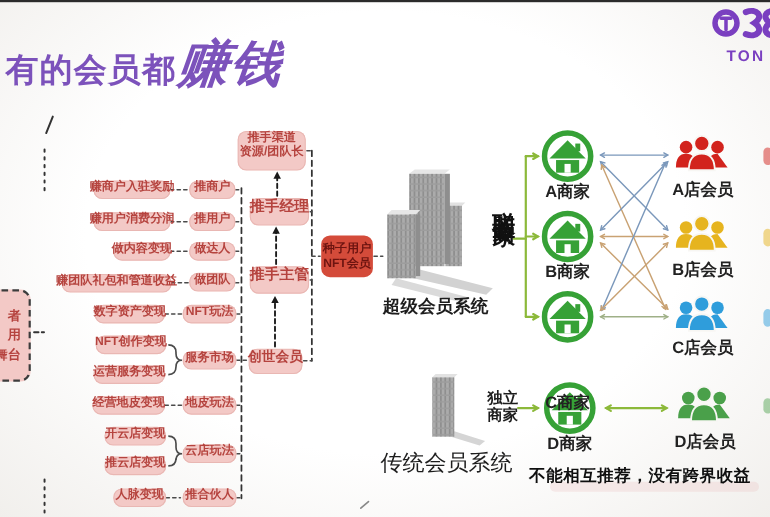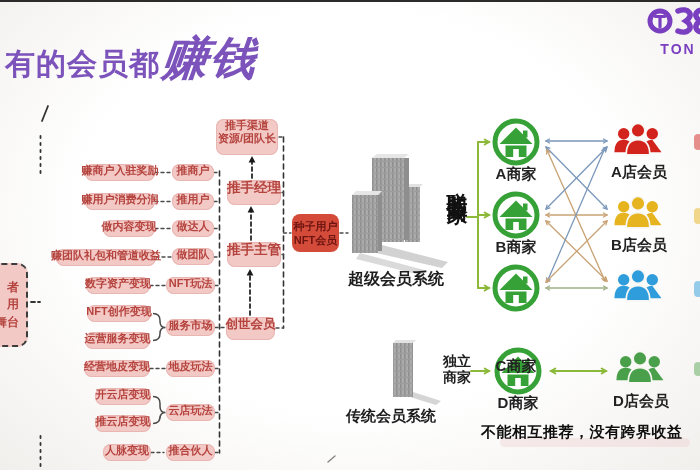--- a/index.html
+++ b/index.html
@@ -23,21 +23,21 @@
   #seedbox{position:absolute;left:292px;top:214px;width:47px;height:38px;background:#d44b3a;color:#6d1410;
         font-size:11px;font-weight:800;border-radius:8px;display:flex;flex-direction:column;align-items:center;
         justify-content:center;line-height:1.3;z-index:2;white-space:nowrap;}
   #partialbox{position:absolute;left:-58px;top:263px;width:86px;height:84px;background:#f3c9c6;
         border:2.5px dashed #3c3c3c;border-radius:10px;z-index:2;color:#b5433e;font-weight:700;font-size:12px;
         display:flex;flex-direction:column;justify-content:center;align-items:flex-end;padding-right:7px;box-sizing:border-box;line-height:1.45;}
   
   .lbl{position:absolute;color:#1d1d1d;z-index:2;white-space:nowrap;}
   #alliance{left:443px;top:176px;writing-mode:vertical-rl;text-orientation:upright;font-size:21px;font-weight:800;letter-spacing:3px;color:#111;}
   #superlbl{left:346px;top:269px;width:100px;text-align:center;font-size:16px;font-weight:600;}
-  #tradlbl{left:346px;top:407px;width:100px;text-align:left;font-size:15px;font-weight:700;}
+  #tradlbl{left:346px;top:407px;width:100px;text-align:left;font-size:20px;font-weight:400;}
   #indep{left:443px;top:353px;font-size:14px;font-weight:800;line-height:16px;text-align:left;}
   #note{left:481px;top:423px;font-size:15px;font-weight:800;color:#0f0f0f;letter-spacing:0.5px;}
   .iconlbl{font-size:15px;font-weight:600;text-align:center;color:#222;}
   svg#layer{position:absolute;left:0;top:0;z-index:1;}
   .smear{position:absolute;border-radius:6px;z-index:0;}
 </style>
 </head>
 <body>
 
 <div id="slide">
@@ -293,14 +293,15 @@
     </div>
     <div class="pbox role3" style="left: 226px; top: 317px; width: 49px; height: 23px;">
       <span>创世会员</span>
     </div>
     <div class="lbl iconlbl" style="left: 492px; top: 165px; width: 48px;">A商家</div>
     <div class="lbl iconlbl" style="left: 492px; top: 238px; width: 48px;">B商家</div>
     <div class="lbl iconlbl" style="left: 492px; top: 311px; width: 48px; margin-top: 46px;">C商家</div>
     <div class="lbl iconlbl" style="left: 494px; top: 394px; width: 48px;">D商家</div>
     <div class="lbl iconlbl" style="left: 604px; top: 163px; width: 70px;">A店会员</div>
     <div class="lbl iconlbl" style="left: 604px; top: 236px; width: 70px;">B店会员</div>
+    <div class="lbl iconlbl" style="left: 604px; top: 307px; width: 70px;">C店会员</div>
     <div class="lbl iconlbl" style="left: 606px; top: 392px; width: 70px;">D店会员</div>
   </div>
 
 </body></html>

